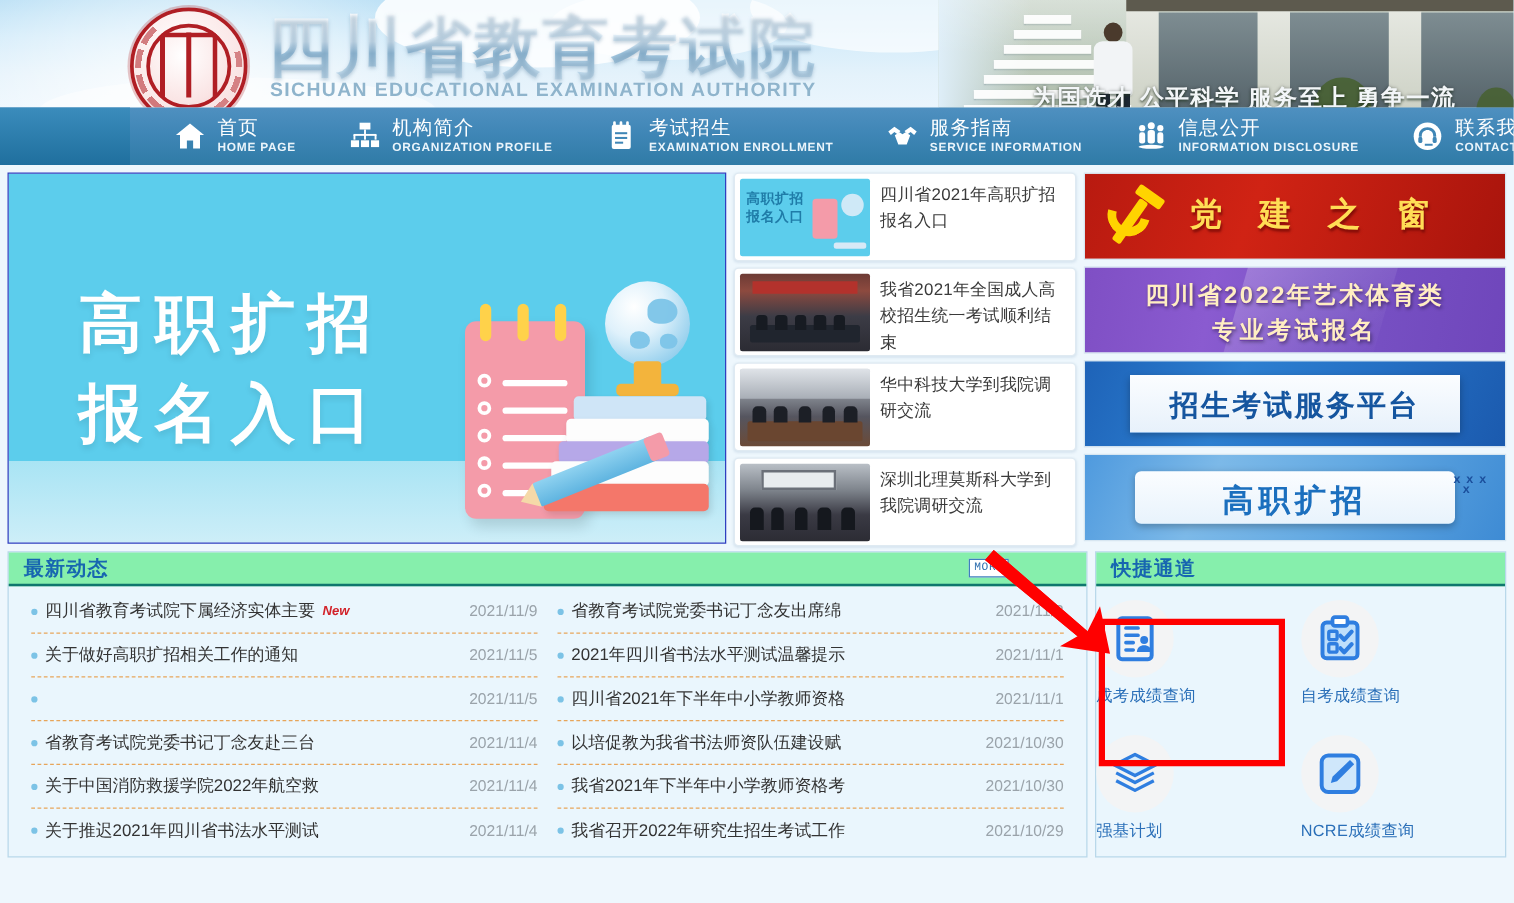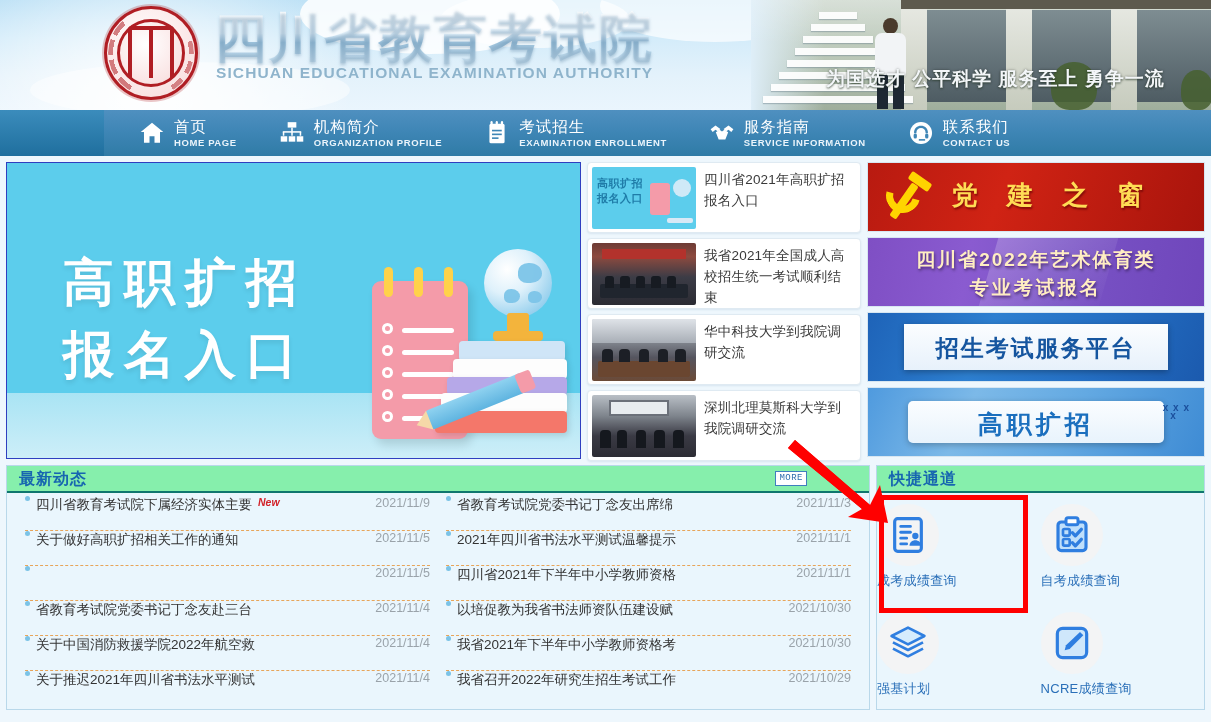--- a/index.html
+++ b/index.html
@@ -5,21 +5,21 @@
   * { box-sizing: border-box; margin:0; padding:0; }
   html,body{
     width:1211px; height:722px; overflow:hidden;
     font-family:"Liberation Sans","DejaVu Sans",sans-serif;
     background:#eef7fd;
   }
   .page{ position:relative; width:1211px; height:722px; }
 
   
   .header{
-    position:relative; height:110px; width:100%;
+    position:relative; height:86px; width:100%;
     background:linear-gradient(180deg,#bfe2f6 0%,#d4ecfa 35%,#e4f2fb 70%,#eaf5fd 100%);
     overflow:hidden;
   }
   .sky-glow{
     position:absolute; left:-40px; top:-70px; width:420px; height:300px;
     background:radial-gradient(ellipse at 45% 55%, rgba(255,255,255,.95) 0%, rgba(255,255,255,.55) 28%, rgba(255,255,255,0) 62%);
   }
   .cloud{ position:absolute; border-radius:50%; background:rgba(255,255,255,.85); }
   .c1{ left:300px; top:-26px; width:260px; height:80px; }
   .c2{ left:440px; top:-8px; width:190px; height:56px; opacity:.75;}
@@ -228,21 +228,21 @@
     position:absolute; left:12px; top:3px; font-size:16px; font-weight:bold; color:#1766b0; letter-spacing:1px;
   }
   .more-btn{
     position:absolute; right:62px; top:5px; font-size:9px; letter-spacing:.5px; color:#2f6fae;
     border:1px solid #3f7fbe; padding:0 3px; line-height:13px; cursor:pointer; font-family:"Liberation Mono",monospace;
     background:#fff;
   }
   .news-cols{ display:flex; padding:3px 10px 0 10px; }
   .ncol{ width:50%; padding:0 8px; }
   .nrow{
-    display:flex; height:35px; border-bottom:1px dashed #e7a55a;
+    display:flex; align-items:center; height:35px; border-bottom:1px dashed #e7a55a;
     cursor:pointer;
   }
   .nrow:last-child{ border-bottom:none; }
   .bullet{ width:5px; height:5px; border-radius:50%; background:#7cc3e6; flex:none; margin-right:6px; }
   .nrow-t{ font-size:13.5px; color:#333; white-space:nowrap; overflow:hidden; text-overflow:clip; }
   .badge-new{ color:#d2232a; font-size:10.5px; font-weight:bold; margin-left:6px; font-style:italic; flex:none;}
   .nrow-d{ margin-left:auto; font-size:12.5px; color:#9aa3aa; flex:none; padding-left:8px; }
 
   
   .qgrid{ display:grid; grid-template-columns:1fr 1fr; grid-template-rows:1fr 1fr; height:216px; }
@@ -365,20 +365,35 @@
           <path fill="#fff" d="M1.5 8.5 6 5l4.5 3.2-2.2 2.4L6 8.9 3.4 11z"></path>
           <path fill="#fff" d="M22.5 8.5 18 5l-4.5 3.2 2.2 2.4L18 8.9 20.6 11z"></path>
           <path fill="#fff" d="M6.3 11.2 9.8 9l2.2 1.6L14.2 9l3.5 2.2-2.6 6.8H8.9z"></path>
         </svg>
         <span class="nav-tx">
           <span class="nav-zh">服务指南</span>
           <span class="nav-en">SERVICE  INFORMATION</span>
         </span>
       </div>
 
+      <div class="nav-item">
+        <svg class="nav-ic" viewBox="0 0 24 24">
+          <circle cx="12" cy="4.2" r="2.6" fill="#fff"></circle>
+          <circle cx="5.3" cy="6" r="2.3" fill="#fff"></circle>
+          <circle cx="18.7" cy="6" r="2.3" fill="#fff"></circle>
+          <rect x="9.3" y="7.4" width="5.4" height="10" rx="2" fill="#fff"></rect>
+          <rect x="3.1" y="9" width="4.4" height="8.4" rx="1.8" fill="#fff"></rect>
+          <rect x="16.5" y="9" width="4.4" height="8.4" rx="1.8" fill="#fff"></rect>
+          <ellipse cx="12" cy="19.8" rx="9.3" ry="1.5" fill="#fff"></ellipse>
+        </svg>
+        <span class="nav-tx">
+          <span class="nav-zh">信息公开</span>
+          <span class="nav-en">INFORMATION  DISCLOSURE</span>
+        </span>
+      </div>
 
       <div class="nav-item">
         <svg class="nav-ic" viewBox="0 0 24 24">
           <circle cx="12" cy="12" r="10.2" fill="#fff"></circle>
           <path fill="#3f86b6" d="M5.6 11.4c0-3.5 2.9-6 6.4-6s6.4 2.5 6.4 6v.9h-2.2v-.9c0-2.3-1.9-4-4.2-4s-4.2 1.7-4.2 4v.9H5.6z"></path>
           <rect x="5.2" y="12.4" width="3" height="4.6" rx="1.4" fill="#3f86b6"></rect>
           <rect x="15.8" y="12.4" width="3" height="4.6" rx="1.4" fill="#3f86b6"></rect>
           <path fill="#3f86b6" d="M10 17.6h5.8v1.5H10z"></path>
         </svg>
         <span class="nav-tx">

